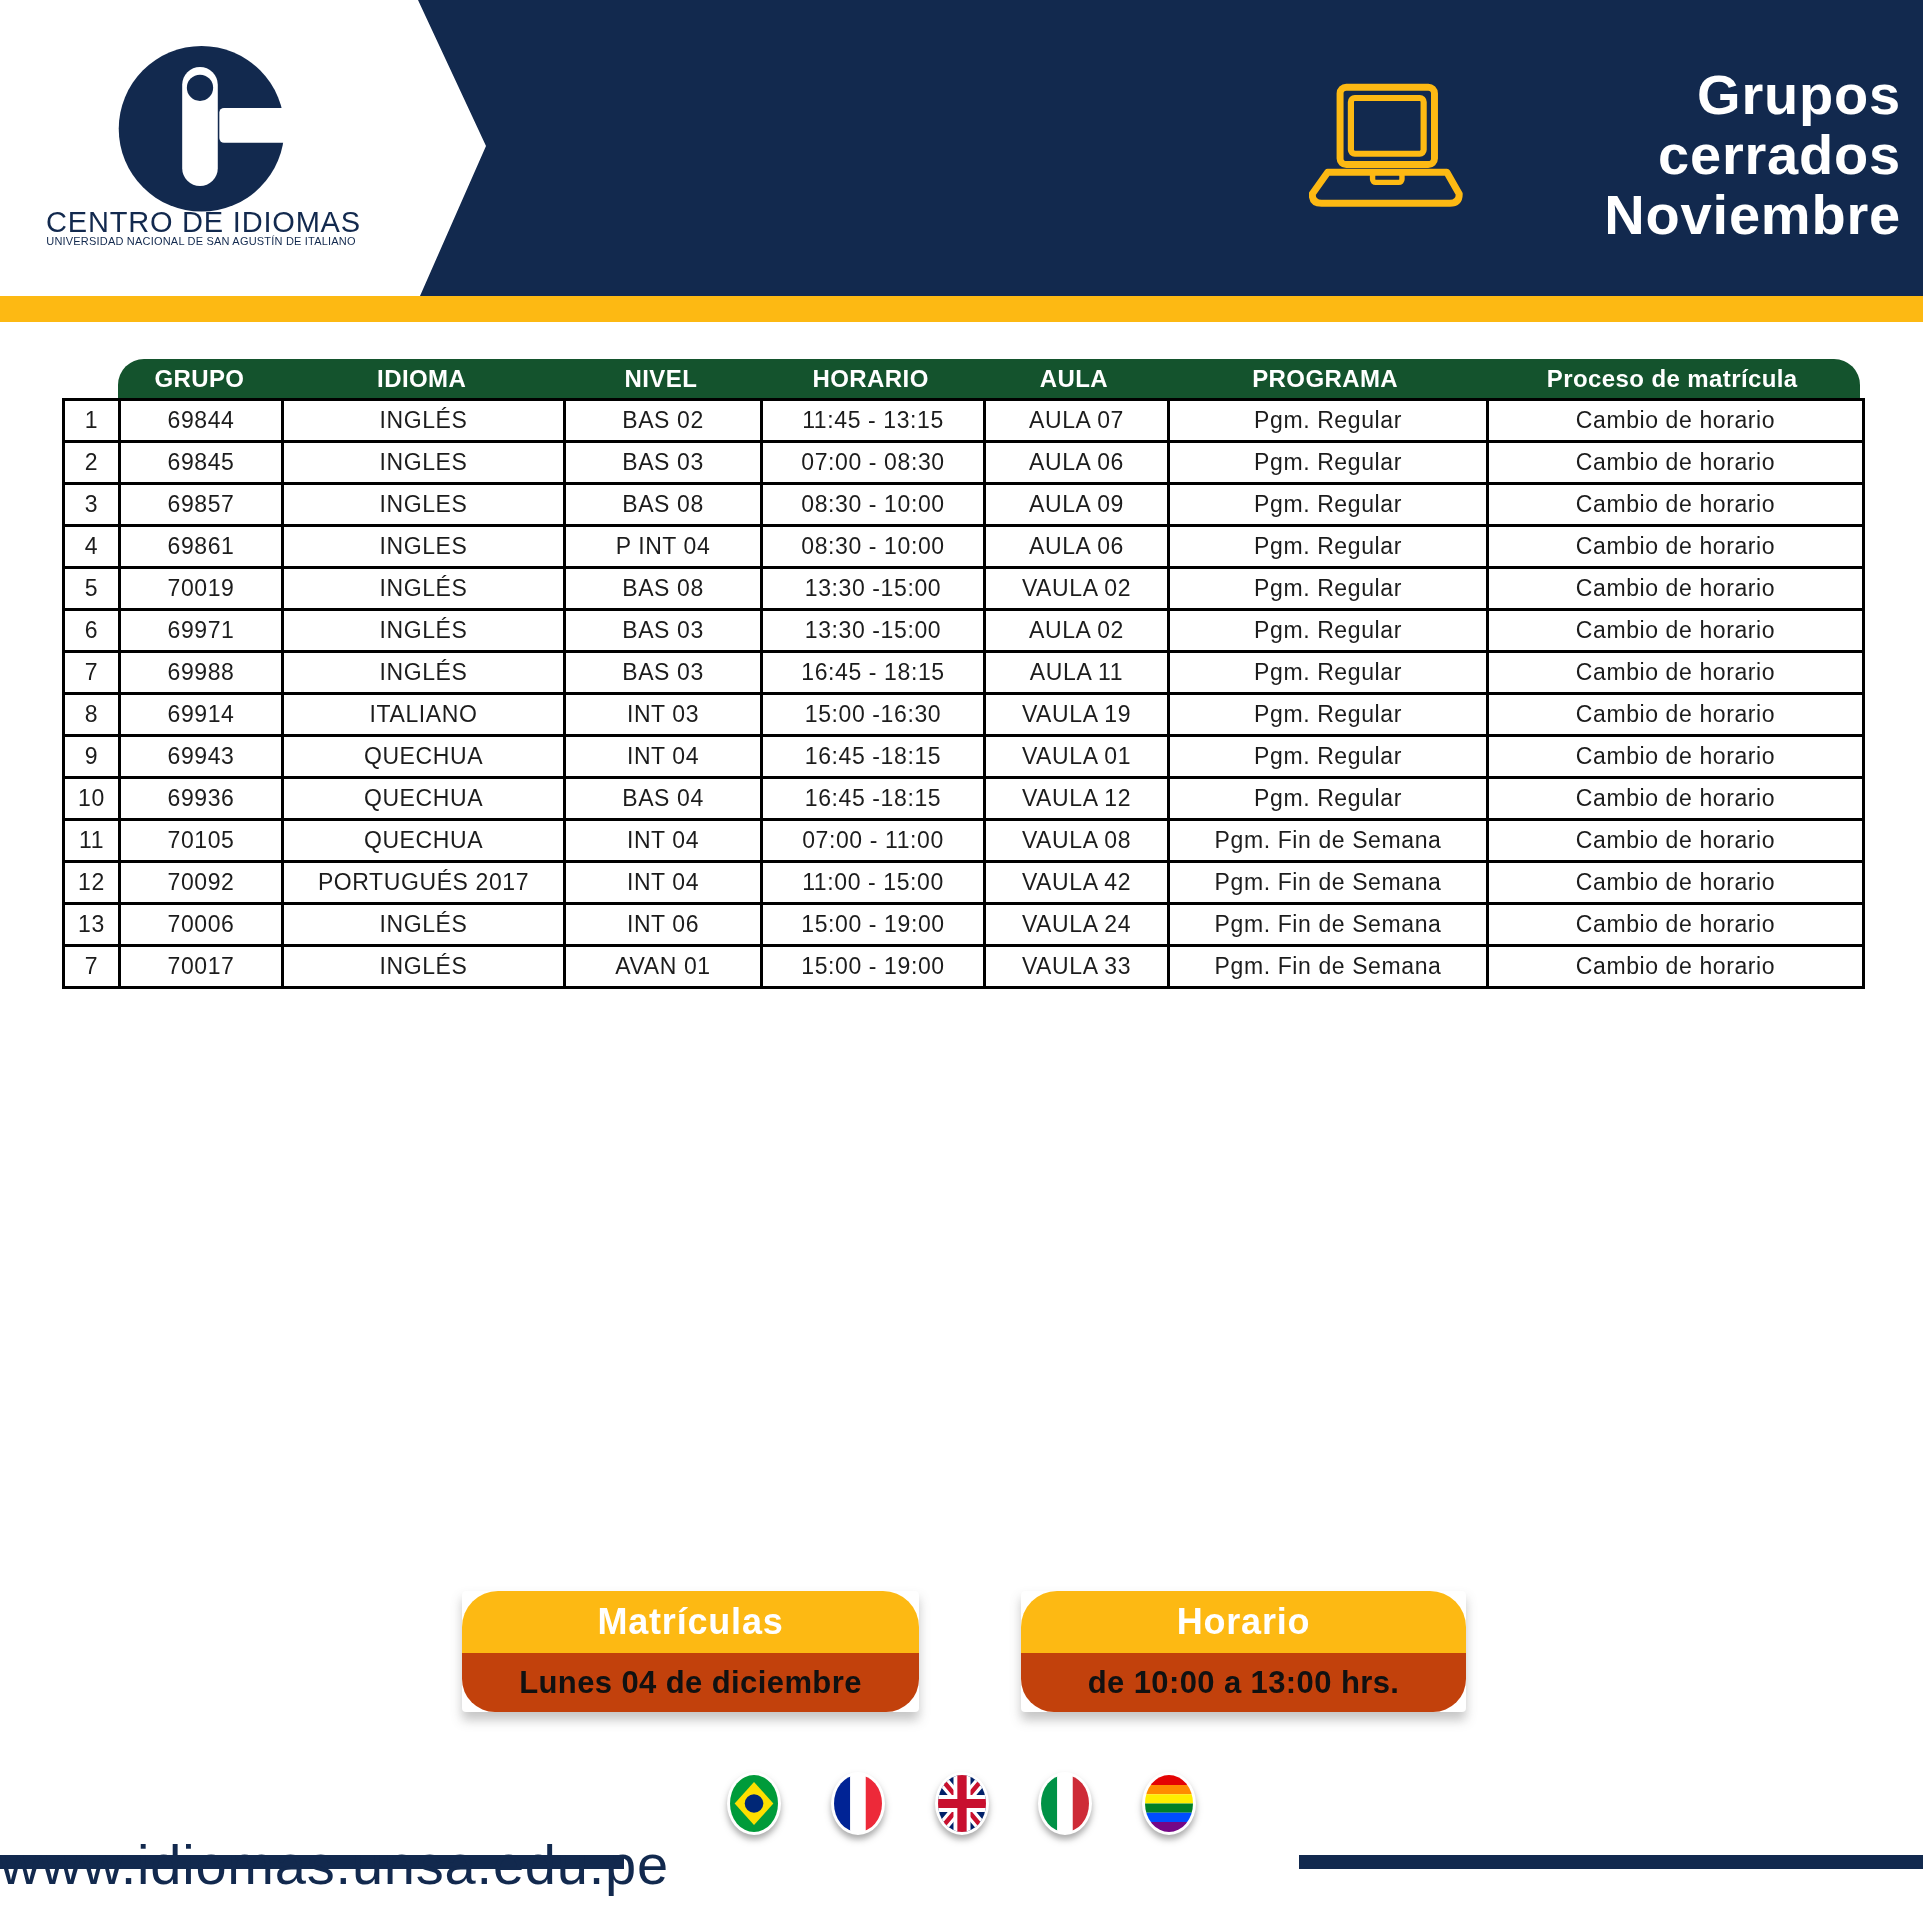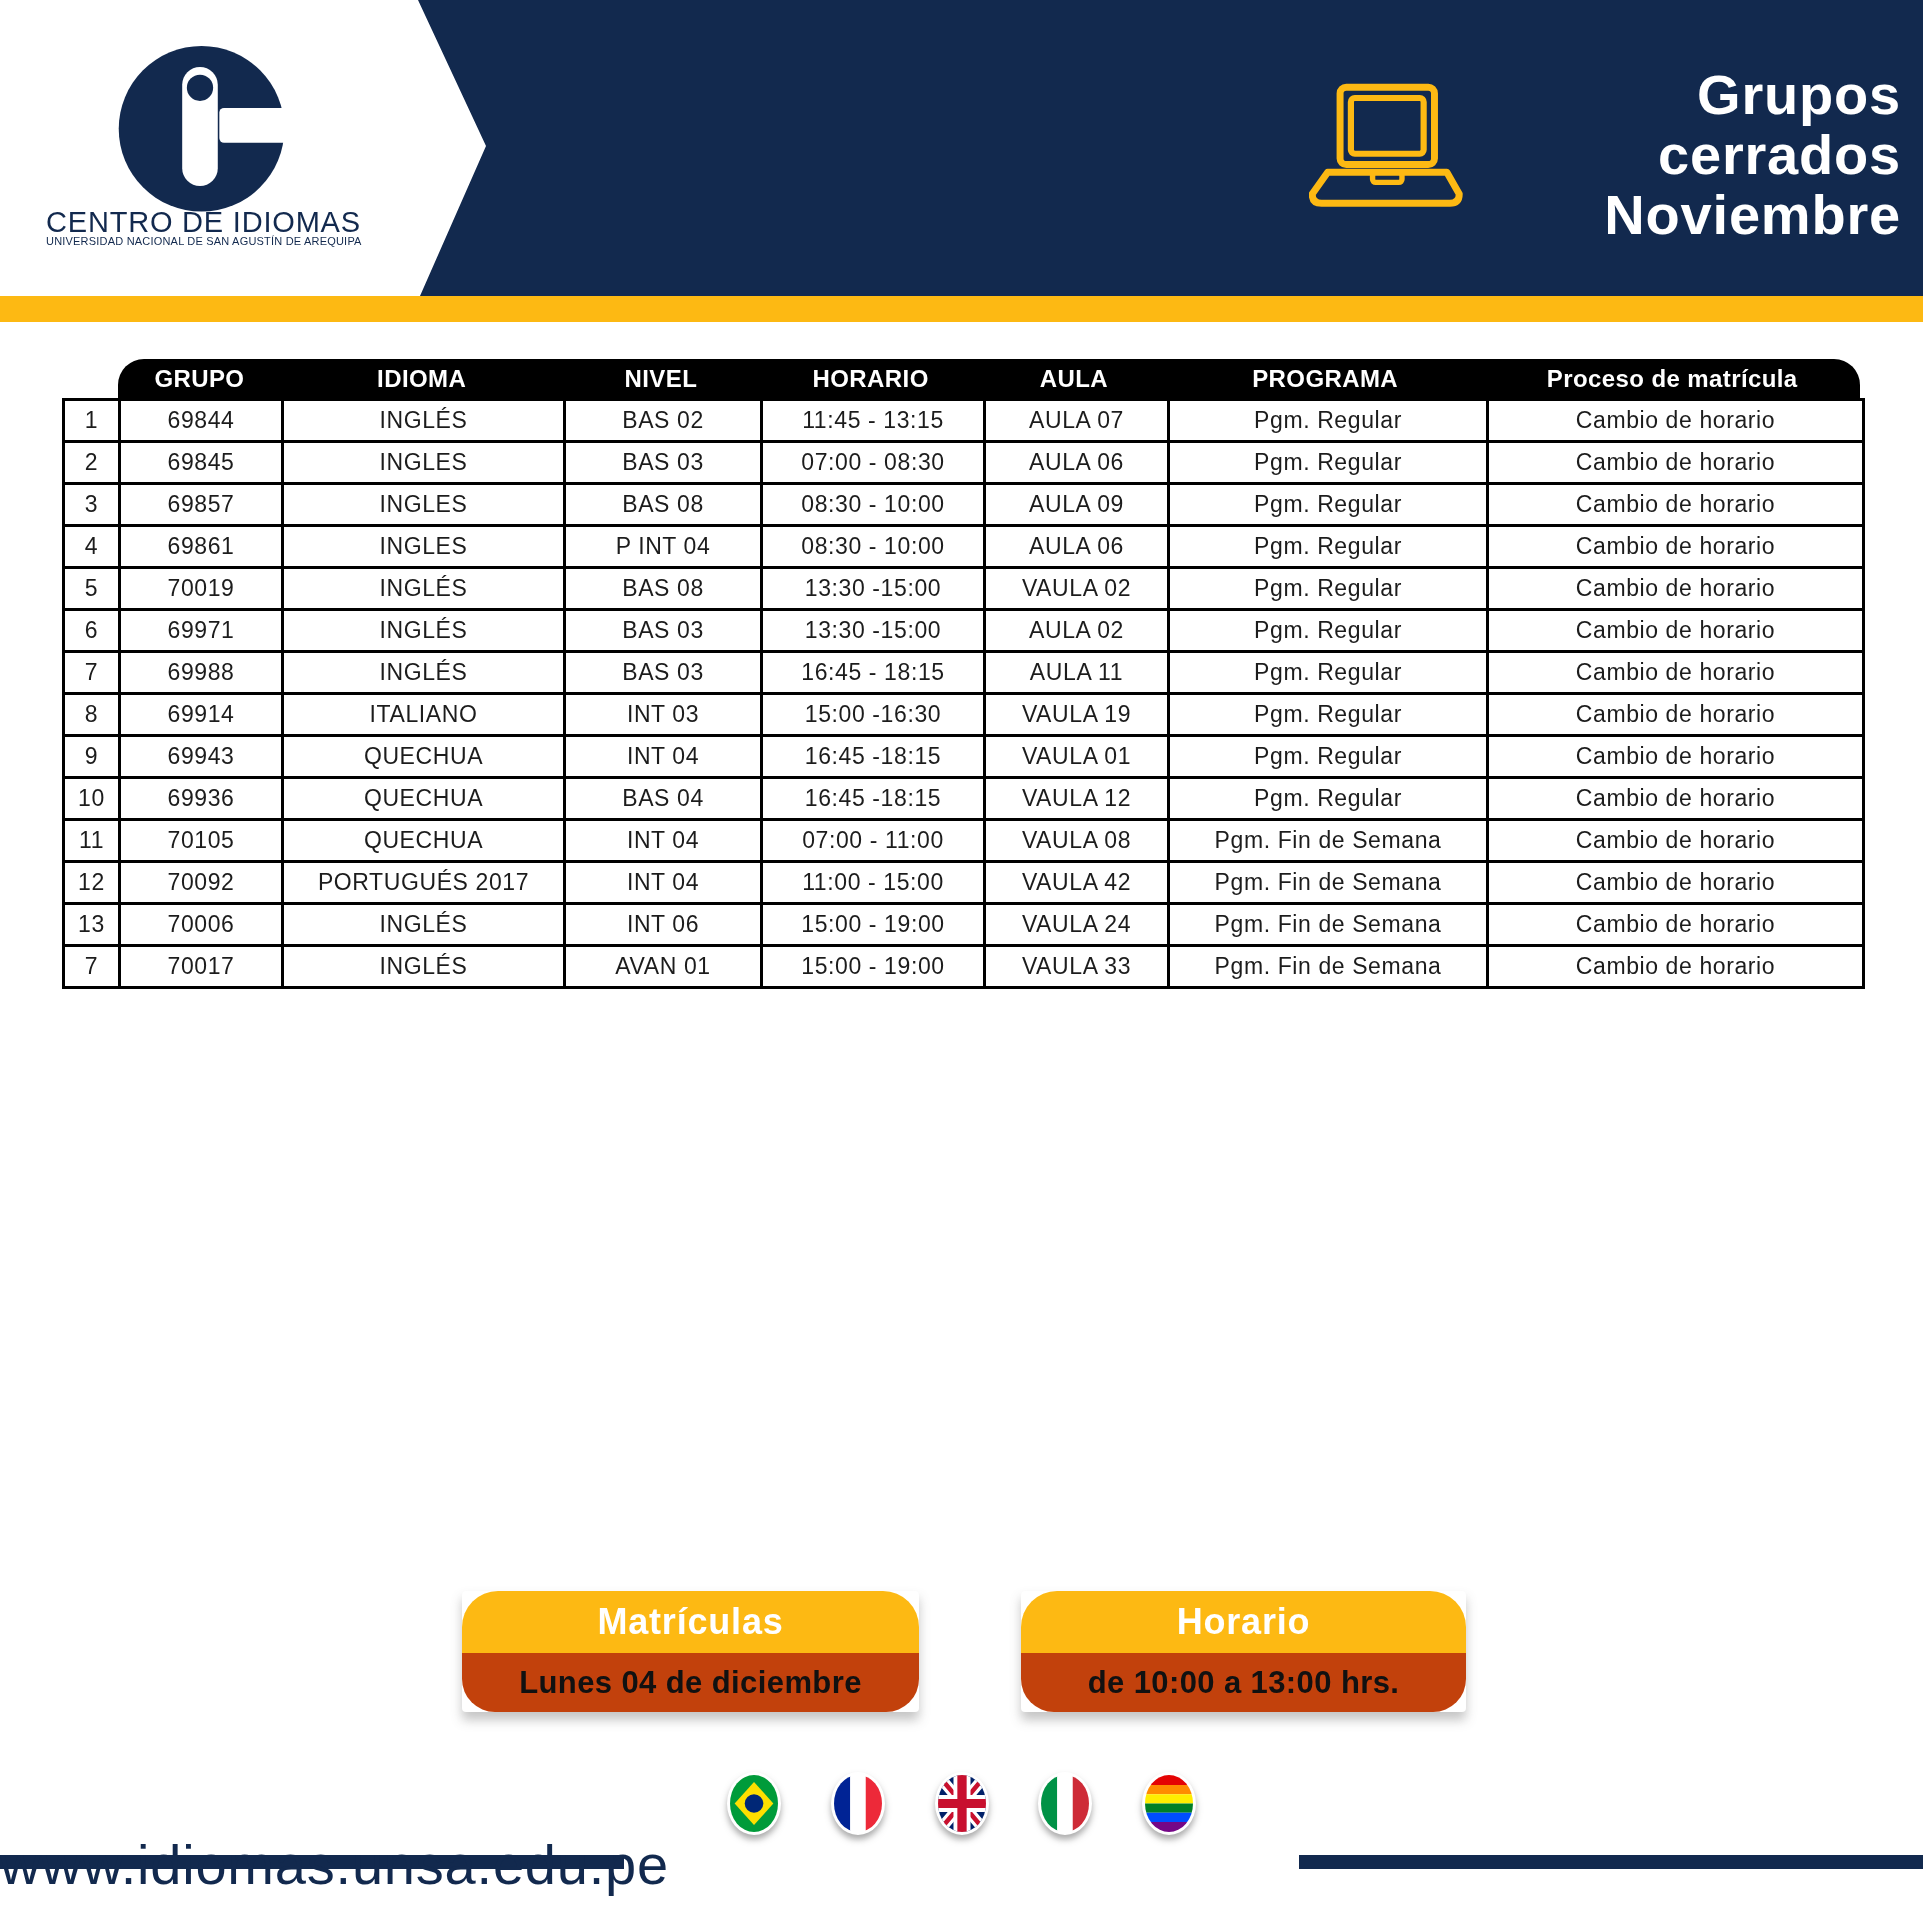--- a/index.html
+++ b/index.html
@@ -25,21 +25,21 @@
     color:#12294e;font-size:11px;letter-spacing:0.2px;white-space:nowrap;
   }
   .laptop-icon{position:absolute;left:1309px;top:81px;width:155px;height:130px;}
   .banner-title{
     position:absolute;top:65px;right:23px;text-align:right;color:#ffffff;
     font-size:56px;font-weight:700;line-height:60px;letter-spacing:0.8px;
   }
   
   .table-head{
     position:absolute;left:118px;top:359px;width:1742px;height:39px;
-    background:#000000;border-radius:26px 26px 0 0;display:flex;align-items:center;
+    background:#14532d;border-radius:26px 26px 0 0;display:flex;align-items:center;
   }
   .col-head{
     display:flex;align-items:center;justify-content:center;height:100%;
     color:#ffffff;font-weight:700;font-size:24px;letter-spacing:0.4px;white-space:nowrap;
   }
   table.groups{
     position:absolute;left:62px;top:398px;border-collapse:collapse;
     table-layout:fixed;width:1798px;
   }
   table.groups{border:3.9px solid #000;}
@@ -85,21 +85,21 @@
 <div class="navy-band"></div>
 <div class="yellow-band"></div>
 
 <svg class="logo-svg" viewBox="0 0 420 330">
   <circle cx="201" cy="126" r="107" fill="#12294e"></circle>
   <rect x="176" y="46" width="46" height="154" rx="23" fill="#ffffff"></rect>
   <circle cx="199" cy="73" r="17" fill="#12294e"></circle>
   <rect x="224" y="99" width="96" height="45" rx="6" fill="#ffffff"></rect>
 </svg>
 <div class="logo-brand">CENTRO DE IDIOMAS</div>
-<div class="logo-sub">UNIVERSIDAD NACIONAL DE SAN AGUSTÍN DE AREQUIPA</div>
+<div class="logo-sub">UNIVERSIDAD NACIONAL DE SAN AGUSTÍN DE ITALIANO</div>
 
 <svg class="laptop-icon" viewBox="0 0 200 168">
   <rect x="40" y="8" width="122" height="100" rx="8" fill="none" stroke="#fdb913" stroke-width="9"></rect>
   <rect x="54" y="22" width="94" height="72" rx="5" fill="none" stroke="#fdb913" stroke-width="8"></rect>
   <path d="M24,118 L178,118 L194,146 Q194,158 182,158 L16,158 Q4,158 4,146 Z" fill="none" stroke="#fdb913" stroke-width="9" stroke-linejoin="round"></path>
   <rect x="82" y="118" width="38" height="13" rx="4" fill="none" stroke="#fdb913" stroke-width="7"></rect>
 </svg>
 
 <div class="banner-title">
   <div>Grupos</div>

